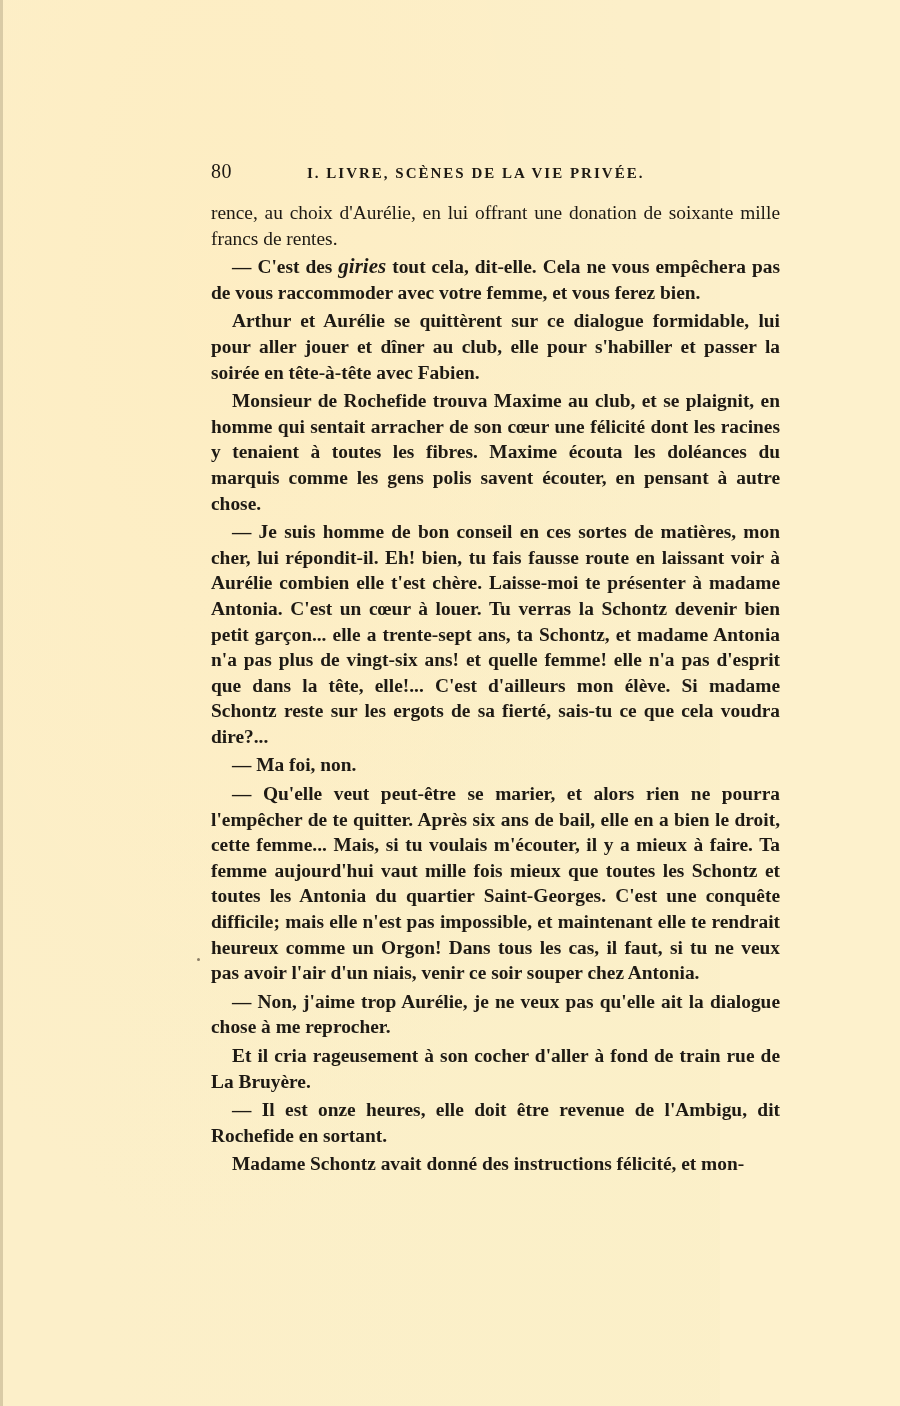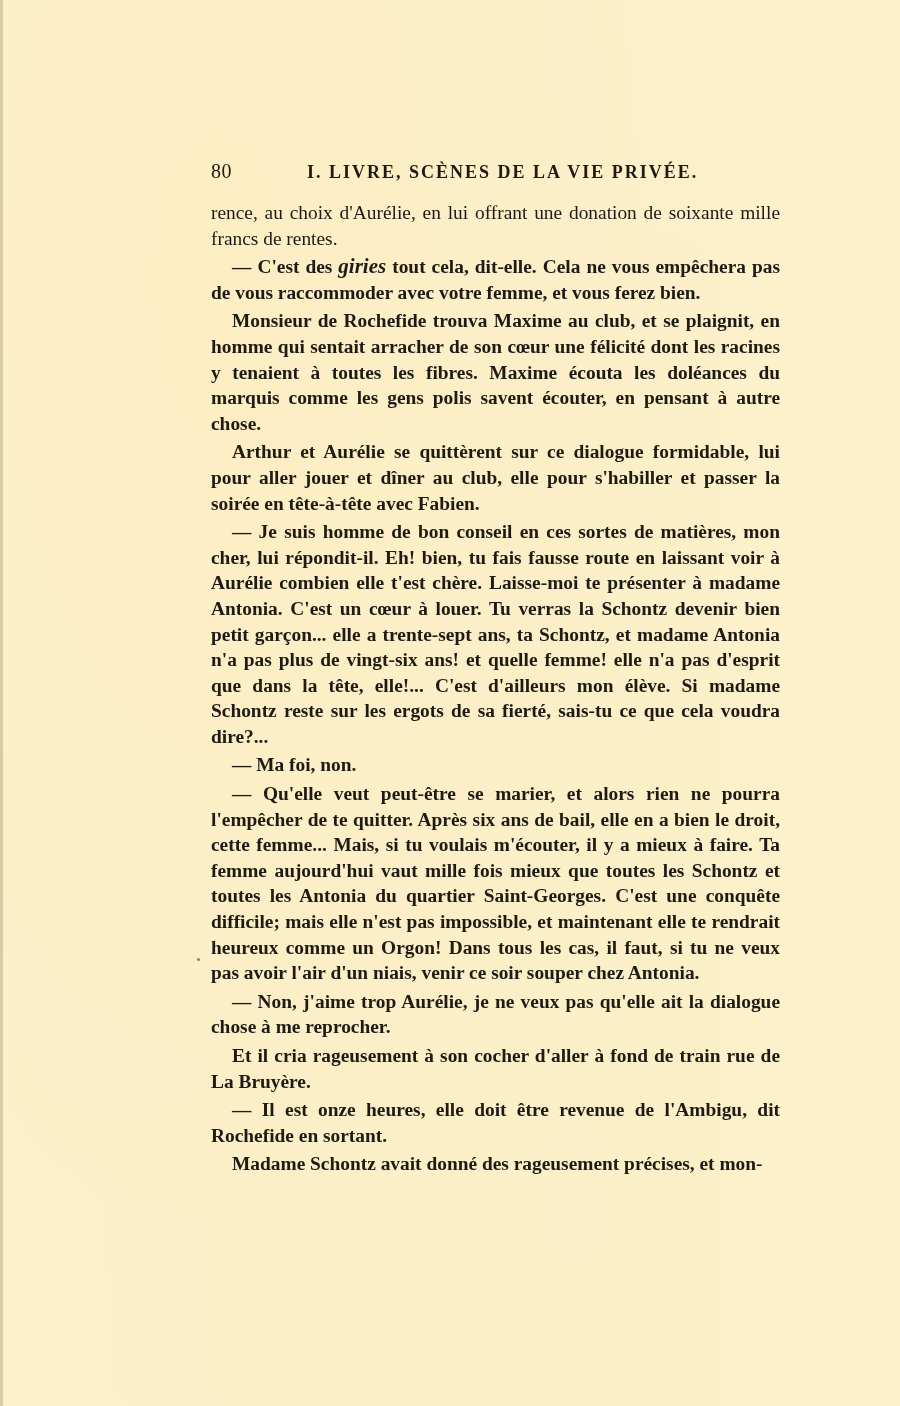--- a/index.html
+++ b/index.html
@@ -42,21 +42,21 @@
       height: 26px;
       font-size: 19px;
       letter-spacing: 0.5px;
     }
     .page-number {
       font-size: 20px;
       width: 96px;
     }
     .head-title {
       font-weight: bold;
-      font-size: 18px;
+      font-size: 15px;
       letter-spacing: 2px;
       text-transform: uppercase;
     }
     .body-text {
       font-size: 19.4px;
       line-height: 25.6px;
       text-align: justify;
       margin-top: 14px;
     }
     .body-text p {
@@ -92,24 +92,24 @@
 
   <div class="text-block">
     <div class="running-head">
       <span class="page-number">80</span>
       <span class="head-title">I. LIVRE, SCÈNES DE LA VIE PRIVÉE.</span>
     </div>
 
     <div class="body-text" id="body-text">
         <p><span>rence, au choix d'Aurélie, en lui offrant une donation de soixante mille francs de rentes.</span></p>
         <p class="indent para-gap"><span>— C'est des </span><span class="it">giries</span><span> tout cela, dit-elle. Cela ne vous empêchera pas de vous raccommoder avec votre femme, et vous ferez bien.</span></p>
+        <p class="indent para-gap"><span>Arthur et Aurélie se quittèrent sur ce dialogue formidable, lui pour aller jouer et dîner au club, elle pour s'habiller et passer la soirée en tête-à-tête avec Fabien.</span></p>
         <p class="indent para-gap"><span>Monsieur de Rochefide trouva Maxime au club, et se plaignit, en homme qui sentait arracher de son cœur une félicité dont les racines y tenaient à toutes les fibres. Maxime écouta les doléances du marquis comme les gens polis savent écouter, en pensant à autre chose.</span></p>
-        <p class="indent para-gap"><span>Arthur et Aurélie se quittèrent sur ce dialogue formidable, lui pour aller jouer et dîner au club, elle pour s'habiller et passer la soirée en tête-à-tête avec Fabien.</span></p>
         <p class="indent para-gap"><span>— Je suis homme de bon conseil en ces sortes de matières, mon cher, lui répondit-il. Eh! bien, tu fais fausse route en laissant voir à Aurélie combien elle t'est chère. Laisse-moi te présenter à madame Antonia. C'est un cœur à louer. Tu verras la Schontz devenir bien petit garçon... elle a trente-sept ans, ta Schontz, et madame Antonia n'a pas plus de vingt-six ans! et quelle femme! elle n'a pas d'esprit que dans la tête, elle!... C'est d'ailleurs mon élève. Si madame Schontz reste sur les ergots de sa fierté, sais-tu ce que cela voudra dire?...</span></p>
         <p class="indent para-gap"><span>— Ma foi, non.</span></p>
         <p class="indent para-gap"><span>— Qu'elle veut peut-être se marier, et alors rien ne pourra l'empêcher de te quitter. Après six ans de bail, elle en a bien le droit, cette femme... Mais, si tu voulais m'écouter, il y a mieux à faire. Ta femme aujourd'hui vaut mille fois mieux que toutes les Schontz et toutes les Antonia du quartier Saint-Georges. C'est une conquête difficile; mais elle n'est pas impossible, et maintenant elle te rendrait heureux comme un Orgon! Dans tous les cas, il faut, si tu ne veux pas avoir l'air d'un niais, venir ce soir souper chez Antonia.</span></p>
         <p class="indent para-gap"><span>— Non, j'aime trop Aurélie, je ne veux pas qu'elle ait la dialogue chose à me reprocher.</span></p>
         <p class="indent para-gap"><span>Et il cria rageusement à son cocher d'aller à fond de train rue de La Bruyère.</span></p>
         <p class="indent para-gap"><span>— Il est onze heures, elle doit être revenue de l'Ambigu, dit Rochefide en sortant.</span></p>
-        <p class="indent para-gap"><span>Madame Schontz avait donné des rageusement précises, et mon-</span></p>
+        <p class="indent para-gap"><span>Madame Schontz avait donné des instructions félicité, et mon-</span></p>
       </div>
   </div>
 </div>
 
 </body></html>

